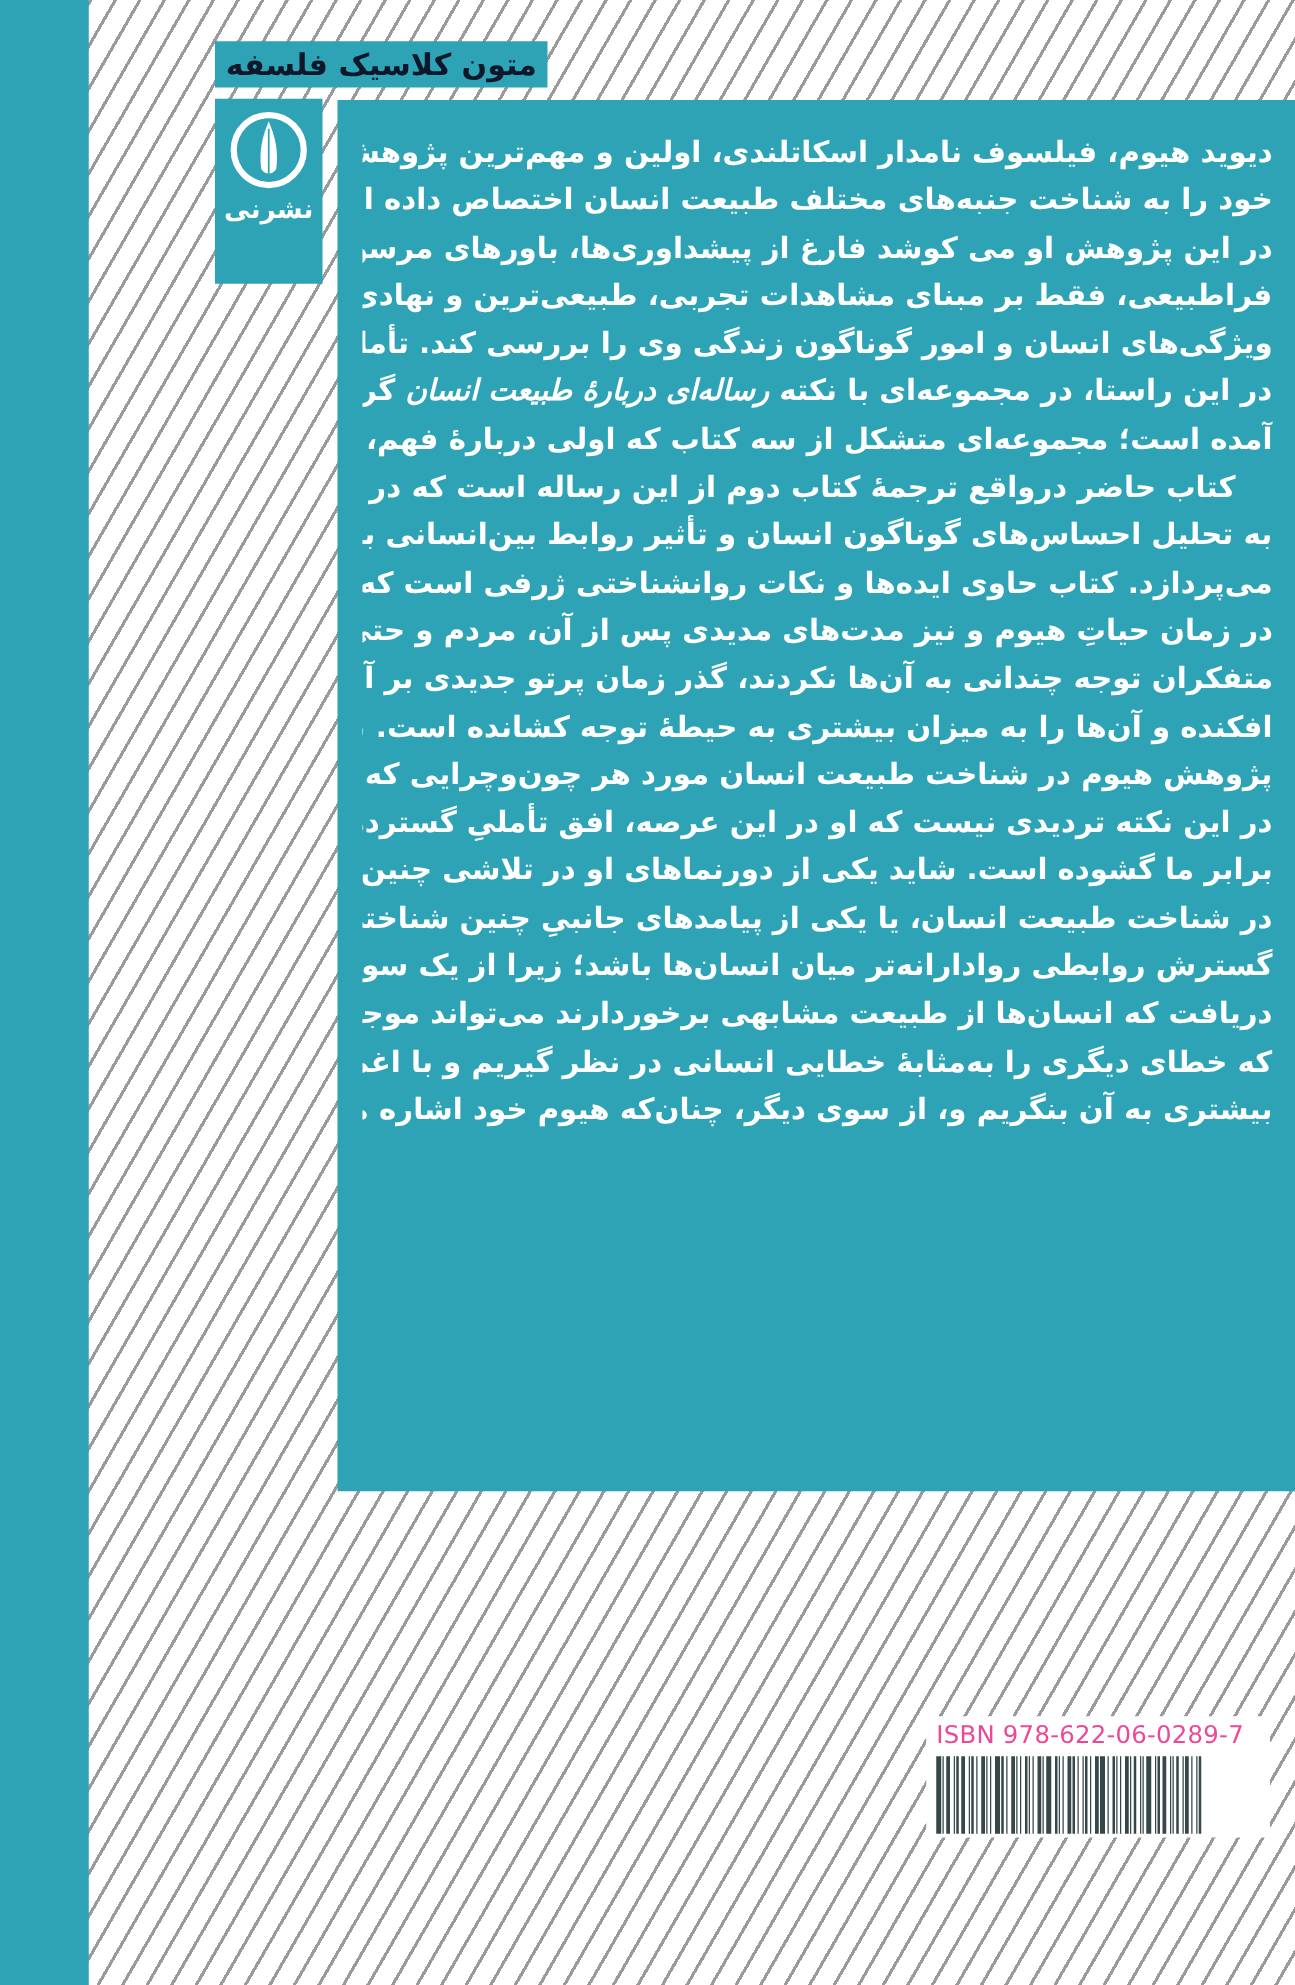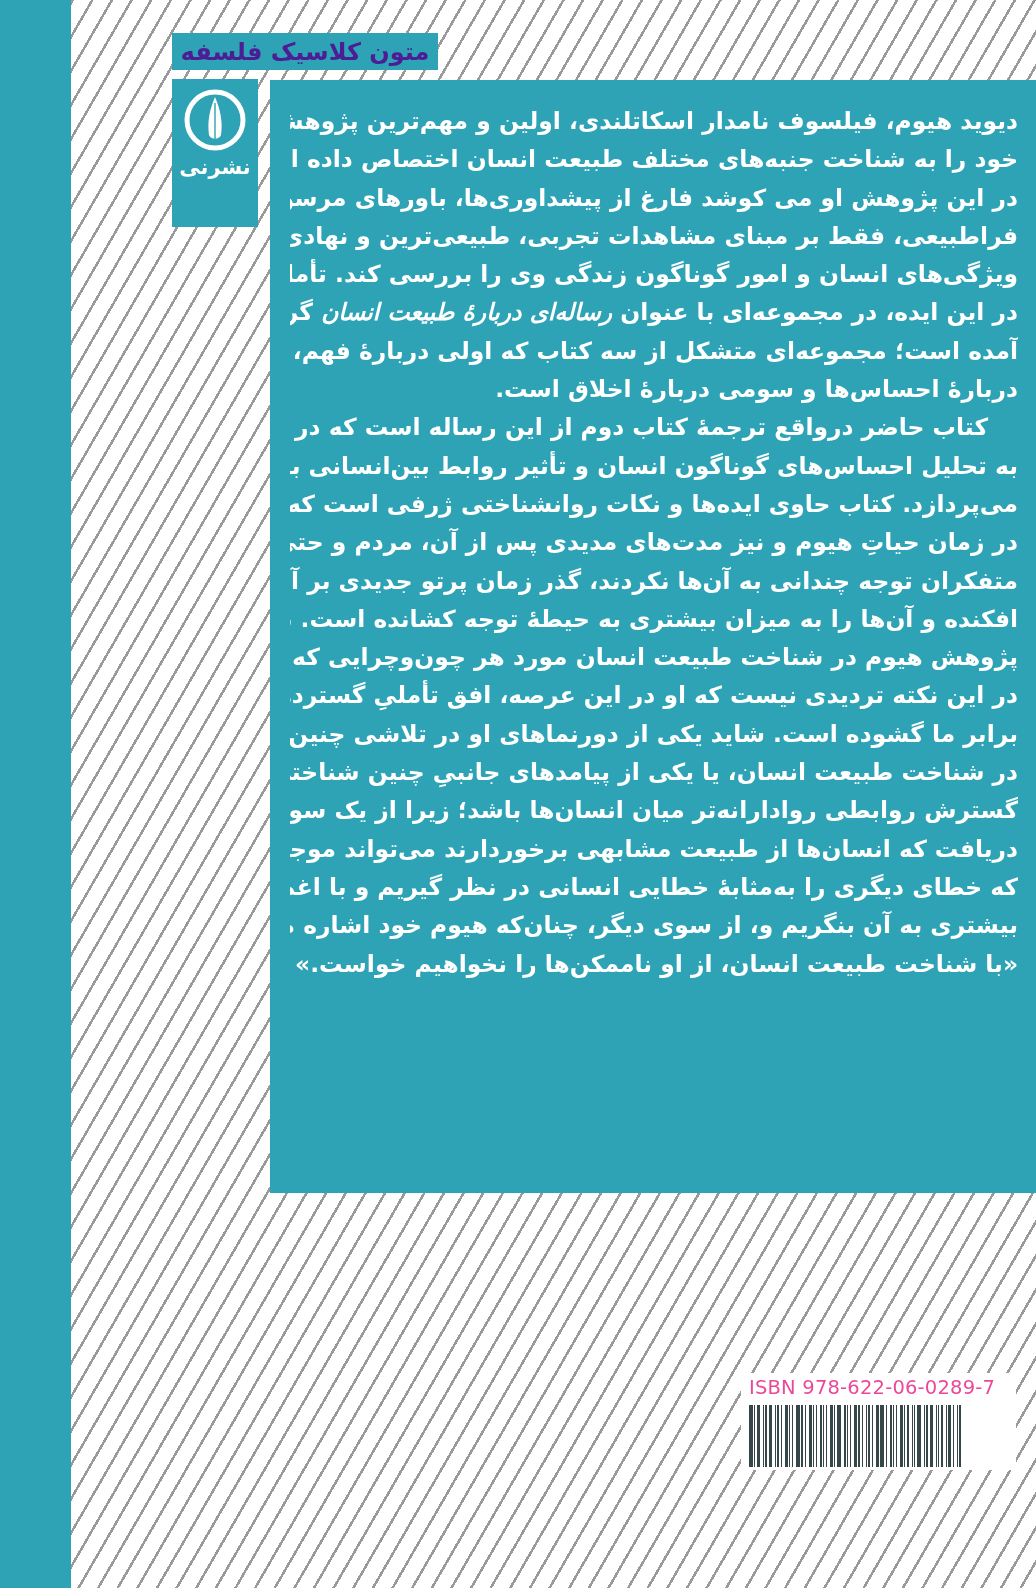--- a/index.html
+++ b/index.html
@@ -31,21 +31,21 @@
       height: 1588px;
       background: #2ea3b5;
     }
     .series-label {
       position: absolute;
       left: 172px;
       top: 33px;
       width: 266px;
       height: 37px;
       background: #2ea3b5;
-      color: #4c1d95;
+      color: #0f172a;
       display: flex;
       align-items: center;
       justify-content: center;
       direction: rtl;
       font-size: 24px;
       font-weight: bold;
       letter-spacing: 0;
     }
     .logo-box {
       position: absolute;
@@ -154,38 +154,36 @@
   <div class="logo-name">نشرنی</div>
 </div>
 
 <div class="text-panel">
   <p class="blurb">
     <span class="line">دیوید هیوم، فیلسوف نامدار اسکاتلندی، اولین و مهم‌ترین پژوهش فلسفی</span>
     <span class="line">خود را به شناخت جنبه‌های مختلف طبیعت انسان اختصاص داده است.</span>
     <span class="line">در این پژوهش او می کوشد فارغ از پیشداوری‌ها، باورهای مرسوم و مبانی</span>
     <span class="line">فراطبیعی، فقط بر مبنای مشاهدات تجربی، طبیعی‌ترین و نهادی‌ترین</span>
     <span class="line">ویژگی‌های انسان و امور گوناگون زندگی وی را بررسی کند. تأملات او</span>
-    <span class="line"><span>در این ایده، در مجموعه‌ای با عنوان</span> <em>رساله‌ای دربارهٔ طبیعت انسان</em> <span>گرد</span></span>
+    <span class="line"><span>در این راستا، در مجموعه‌ای با نکته</span> <em>رساله‌ای دربارهٔ طبیعت انسان</em> <span>گرد</span></span>
     <span class="line">آمده است؛ مجموعه‌ای متشکل از سه کتاب که اولی دربارهٔ فهم، دومی</span>
-    <span class="line last">دربارهٔ احساس‌ها و سومی دربارهٔ اخلاق است.</span>
     <span class="line indent">کتاب حاضر درواقع ترجمهٔ کتاب دوم از این رساله است که در آن هیوم</span>
     <span class="line">به تحلیل احساس‌های گوناگون انسان و تأثیر روابط بین‌انسانی بر آن‌ها</span>
     <span class="line">می‌پردازد. کتاب حاوی ایده‌ها و نکات روانشناختی ژرفی است که اگرچه</span>
     <span class="line">در زمان حیاتِ هیوم و نیز مدت‌های مدیدی پس از آن، مردم و حتی</span>
     <span class="line">متفکران توجه چندانی به آن‌ها نکردند، گذر زمان پرتو جدیدی بر آن‌ها</span>
     <span class="line">افکنده و آن‌ها را به میزان بیشتری به حیطهٔ توجه کشانده است. نتایج</span>
     <span class="line">پژوهش هیوم در شناخت طبیعت انسان مورد هر چون‌وچرایی که باشد،</span>
     <span class="line">در این نکته تردیدی نیست که او در این عرصه، افق تأملیِ گسترده‌تری در</span>
     <span class="line">برابر ما گشوده است. شاید یکی از دورنماهای او در تلاشی چنین مستمر</span>
     <span class="line">در شناخت طبیعت انسان، یا یکی از پیامدهای جانبیِ چنین شناختی،</span>
     <span class="line">گسترش روابطی روادارانه‌تر میان انسان‌ها باشد؛ زیرا از یک سو، این</span>
     <span class="line">دریافت که انسان‌ها از طبیعت مشابهی برخوردارند می‌تواند موجب شود</span>
     <span class="line">که خطای دیگری را به‌مثابهٔ خطایی انسانی در نظر گیریم و با اغماض</span>
     <span class="line">بیشتری به آن بنگریم و، از سوی دیگر، چنان‌که هیوم خود اشاره می‌کند،</span>
-    <span class="line last">«با شناخت طبیعت انسان، از او ناممکن‌ها را نخواهیم خواست.»</span>
   </p>
 </div>
 
 <div class="isbn-block">
   <div class="isbn-text">ISBN 978-622-06-0289-7</div>
   <div class="barcode" id="barcode">
       <span style="width: 4px; margin-right: 1px;"></span>
       <span style="width: 1px; margin-right: 2px;"></span>
       <span style="width: 3px; margin-right: 3px;"></span>
       <span style="width: 1px; margin-right: 1px;"></span>

